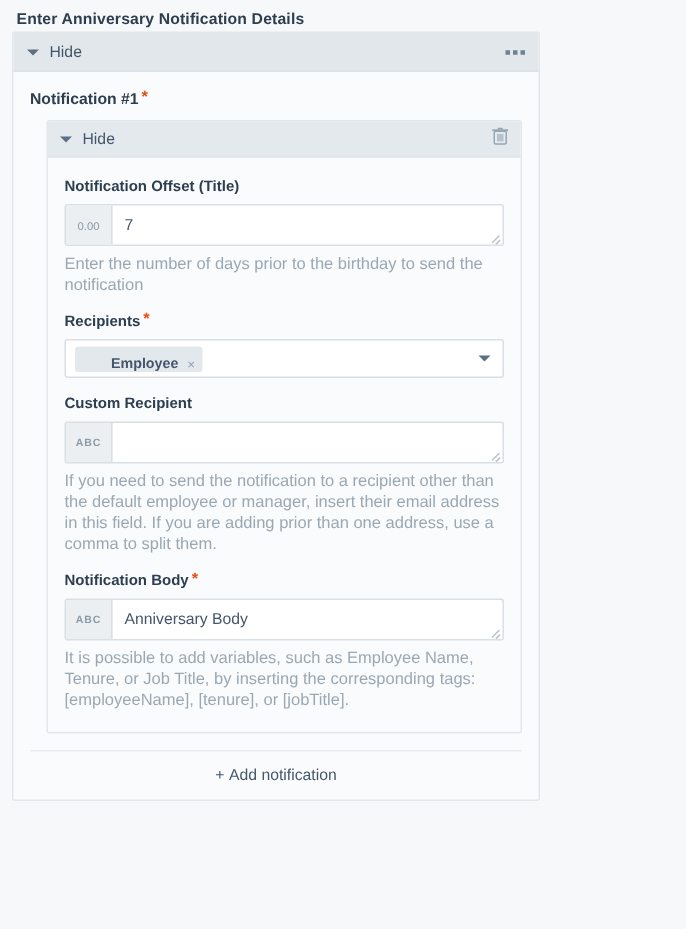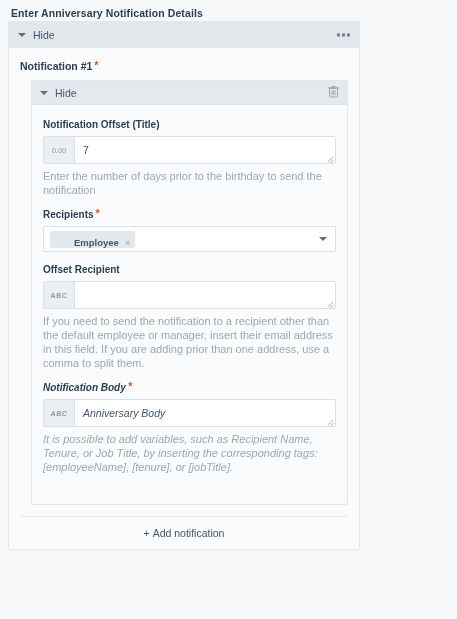--- a/index.html
+++ b/index.html
@@ -91,21 +91,21 @@
   }
   .trash-btn {
     position: absolute; right: 8px; top: 50%;
     transform: translateY(-50%);
     cursor: pointer; opacity: .75;
   }
   .inner-body { padding: 13px 11px 14px 11px; }
 
   
   .field { margin-bottom: 11px; }
-  .field:last-child { margin-bottom: 16px; font-style: italic; }
+  .field:last-child { margin-bottom: 0; }
   .field-label {
     font-size: 10px;
     font-weight: bold;
     color: #2d3e50;
     margin-bottom: 5px;
     line-height: 13px;
   }
 
   .input-row {
     display: flex;
@@ -267,41 +267,41 @@
               <span class="chip">
                 <span>Employee</span>
                 <span class="chip-x">×</span>
               </span>
               <span class="select-caret"></span>
             </div>
           </div>
 
           <div class="field">
             <div class="field-label">
-              <span>Offset Recipient</span>
+              <span>Custom Recipient</span>
             </div>
             <div class="input-row">
               <div class="input-prefix">ABC</div>
               <div class="input-value" placeholder=""></div>
               <span class="resizer"></span>
             </div>
             <div class="help-text">If you need to send the notification to a recipient other than the default employee or manager, insert their email address in this field. If you are adding prior than one address, use a comma to split them.</div>
           </div>
 
 
           <div class="field">
             <div class="field-label">
               <span>Notification Body</span><span class="req">*</span>
             </div>
             <div class="input-row">
               <div class="input-prefix">ABC</div>
               <div class="input-value" placeholder="">Anniversary Body</div>
               <span class="resizer"></span>
             </div>
-            <div class="help-text">It is possible to add variables, such as Recipient Name, Tenure, or Job Title, by inserting the corresponding tags: [employeeName], [tenure], or [jobTitle].</div>
+            <div class="help-text">It is possible to add variables, such as Employee Name, Tenure, or Job Title, by inserting the corresponding tags: [employeeName], [tenure], or [jobTitle].</div>
           </div>
 
         </div>
       </div>
 
       <div class="card-gap"></div>
 
       <div class="add-row">
         <span>
           <span class="plus">+</span>

